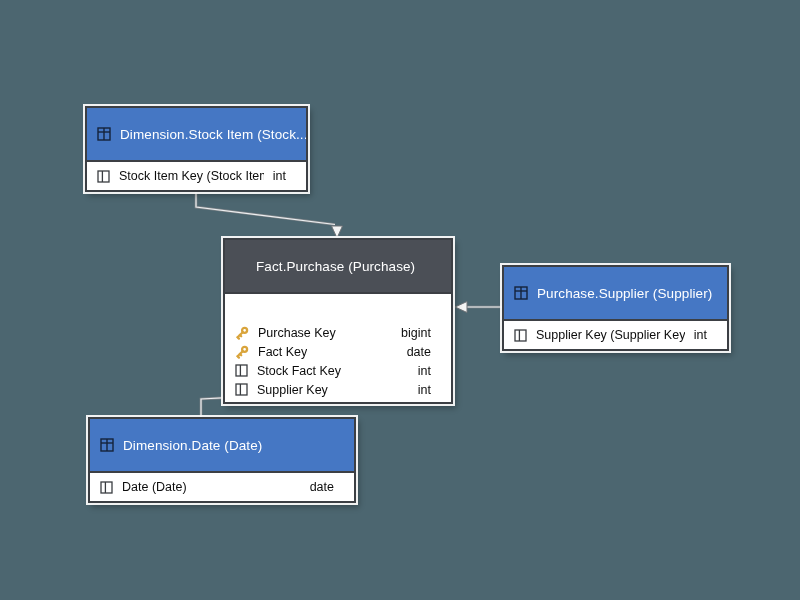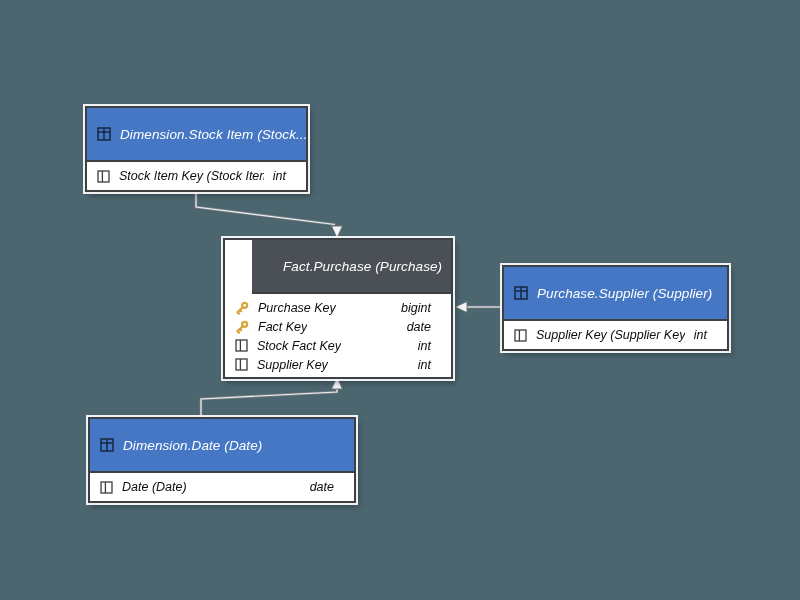--- a/index.html
+++ b/index.html
@@ -12,41 +12,40 @@
   #canvas { position:absolute; inset:0; width:800px; height:600px; }
   #connector-layer { position:absolute; left:0; top:0; z-index:1; }
 
   .db-table {
     position:absolute;
     z-index:2;
     background:#ffffff;
     border:2px solid #3c3f44;
     outline:2px solid rgba(250,250,250,0.95);
     box-shadow:3px 4px 6px rgba(0,0,0,0.30);
-    font-style:italic;
   }
   .t-header {
     height:54px;
     display:flex;
     align-items:center;
     gap:9px;
     padding:0 10px;
     color:#ffffff;
     font-size:13.5px;
     letter-spacing:0.1px;
     border-bottom:2px solid #3c3f44;
     cursor:move;
     white-space:nowrap;
     overflow:hidden;
   }
   .dim .t-header { background:#4577C4; }
-  .fact .t-header { background:#4B4F56; padding-left:31px;margin-left:27px; }
+  .fact .t-header { background:#4B4F56; padding-left:31px; }
 
   .t-body { background:#ffffff; }
-  .fact .t-body { padding:4px 0 3px 0; }
+  .fact .t-body { padding:4px 0 3px 0;margin-top:25px; }
   .row {
     display:flex;
     align-items:center;
     gap:9px;
     padding:0 20px 0 10px;
     font-size:12.5px;
     color:#0c0c0c;
     white-space:nowrap;
     overflow:hidden;
   }

